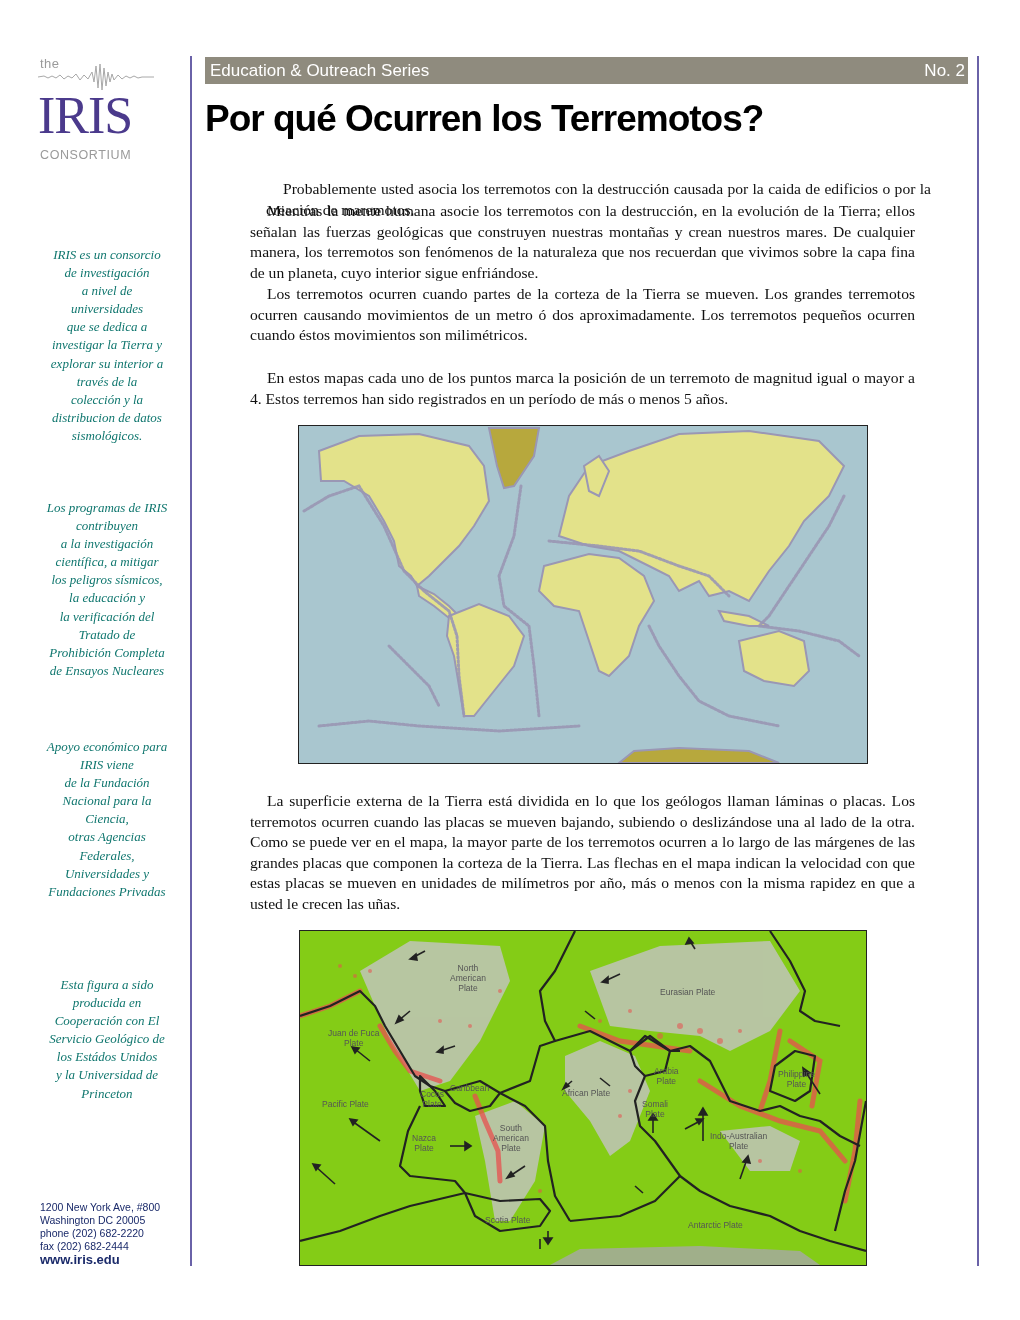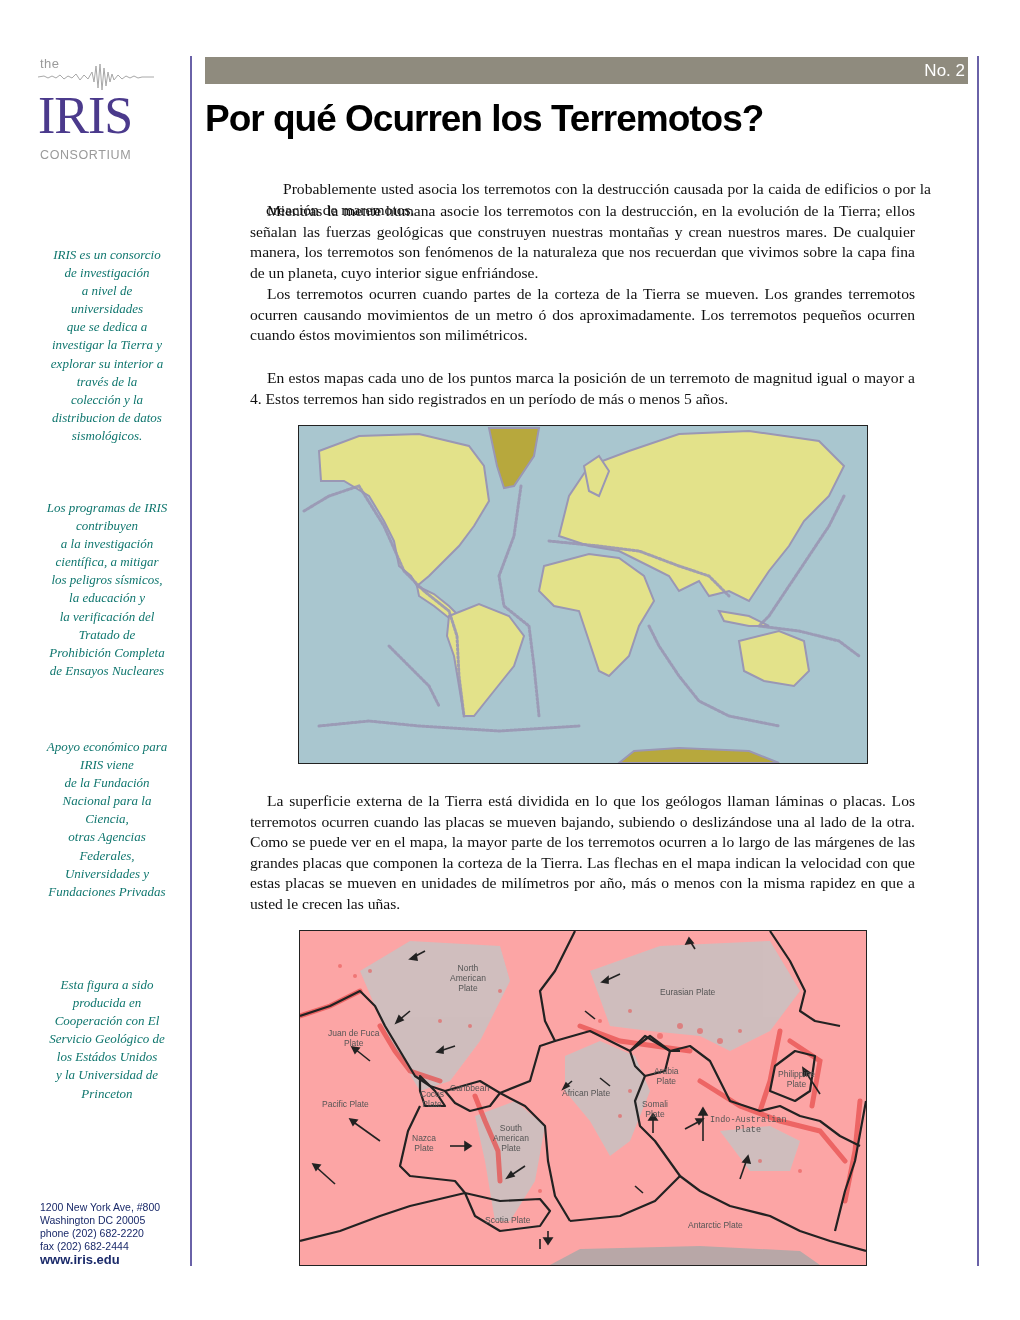--- a/index.html
+++ b/index.html
@@ -29,21 +29,21 @@
   .series-bar .num { position:absolute; right:3px; top:0; }
 
   .title { position:absolute; left:205px; top:93px; width:763px; text-align:left; font-family:"Liberation Sans", sans-serif; font-weight:bold; font-size:37px; line-height:52px; color:#000; letter-spacing:-1px; }
 
   
   .para { position:absolute; left:250px; width:665px; font-family:"Liberation Serif", serif; font-size:15.6px; line-height:20.5px; color:#111; text-align:justify; text-indent:17px; }
 
   
   .map { position:absolute; border:1.5px solid #222; overflow:hidden; }
   .map1 { left:298px; top:425px; width:568px; height:337px; background:#a9c6cf; }
-  .map2 { left:299px; top:930px; width:566px; height:334px; background:#fca5a5; }
+  .map2 { left:299px; top:930px; width:566px; height:334px; background:#84cc16; }
   .map svg { position:absolute; left:0; top:0; width:100%; height:100%; }
   .plate-label { position:absolute; font-family:"Liberation Sans", sans-serif; font-size:8.5px; line-height:10px; color:#555; text-align:center; }
 </style>
 </head>
 <body>
 
 <div class="logo">
   <span class="logo-the">the</span>
   <svg class="logo-wave" viewBox="0 0 116 30">
     <polyline fill="none" stroke="#a8a8a8" stroke-width="1" points="0,15 6,14 10,16 14,14 18,16 22,13 26,17 30,14 34,16 38,12 42,18 46,13 50,17 54,10 56,20 58,4 60,26 62,2 64,28 66,6 68,24 70,10 72,20 74,12 76,18 80,13 84,17 88,14 92,16 96,14 100,16 104,15 110,15 116,15"></polyline>
@@ -103,20 +103,21 @@
   <span>Washington DC 20005</span>
   <span>phone (202) 682-2220</span>
   <span>fax (202) 682-2444</span>
   <span class="web">www.iris.edu</span>
 </div>
 
 <div class="vline left"></div>
 <div class="vline right"></div>
 
 <div class="series-bar">
+  <span class="name">Education &amp; Outreach Series</span>
   <span class="num">No. 2</span>
 </div>
 
 <h1 class="title" style="margin:0;">Por qué Ocurren los Terremotos?</h1>
 
 <p class="para" style="top:163px; margin:16px;">Probablemente usted asocia los terremotos con la destrucción causada por la caida de edificios o por la creación de maremotos.</p>
 <p class="para" style="top:201px; margin:0;">Mientras la mente humana asocie los terremotos con la destrucción, en la evolución de la Tierra; ellos señalan las fuerzas geológicas que construyen nuestras montañas y crean nuestros mares. De cualquier manera, los terremotos son fenómenos de la naturaleza que nos recuerdan que vivimos sobre la capa fina de un planeta, cuyo interior sigue enfriándose.</p>
 <p class="para" style="top:284px; margin:0;">Los terremotos ocurren cuando partes de la corteza de la Tierra se mueven. Los grandes terremotos ocurren causando movimientos de un metro ó dos aproximadamente. Los terremotos pequeños ocurren cuando éstos movimientos son milimétricos.</p>
 <p class="para" style="top:368px; margin:0;">En estos mapas cada uno de los puntos marca la posición de un terremoto de magnitud igual o mayor a 4. Estos terremos han sido registrados en un período de más o menos 5 años.</p>
 
@@ -281,17 +282,17 @@
   <span class="plate-label" style="left: 193px; top: 192px; white-space: pre;">South
 American
 Plate</span>
   <span class="plate-label" style="left: 262px; top: 157px; white-space: pre;">African Plate</span>
   <span class="plate-label" style="left: 346px; top: 135px; white-space: pre; padding-left: 8px;">Arabia
 Plate</span>
   <span class="plate-label" style="left: 342px; top: 168px; white-space: pre;">Somali
 Plate</span>
   <span class="plate-label" style="left: 478px; top: 138px; white-space: pre;">Philippine
 Plate</span>
-  <span class="plate-label" style="left: 410px; top: 184px; white-space: pre; font-family: Liberation Mono, monospace;">Indo-Australian
+  <span class="plate-label" style="left: 410px; top: 200px; white-space: pre;">Indo-Australian
 Plate</span>
   <span class="plate-label" style="left: 185px; top: 284px; white-space: pre;">Scotia Plate</span>
   <span class="plate-label" style="left: 388px; top: 289px; white-space: pre;">Antarctic Plate</span>
 </div>
 
 </body></html>

